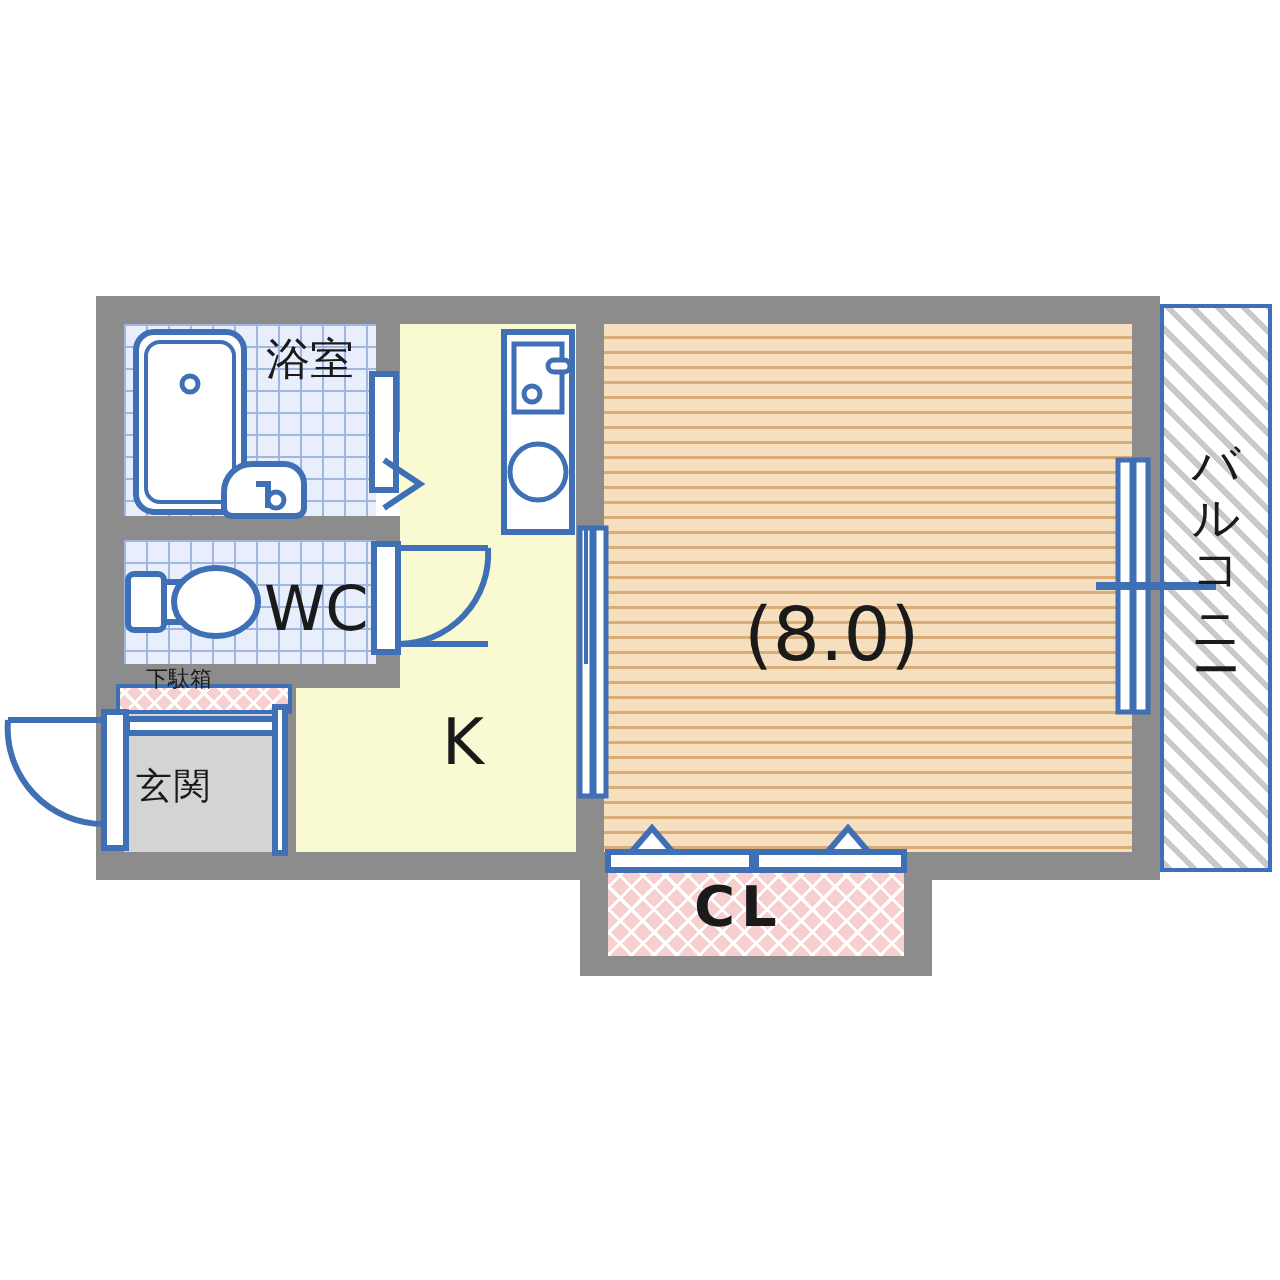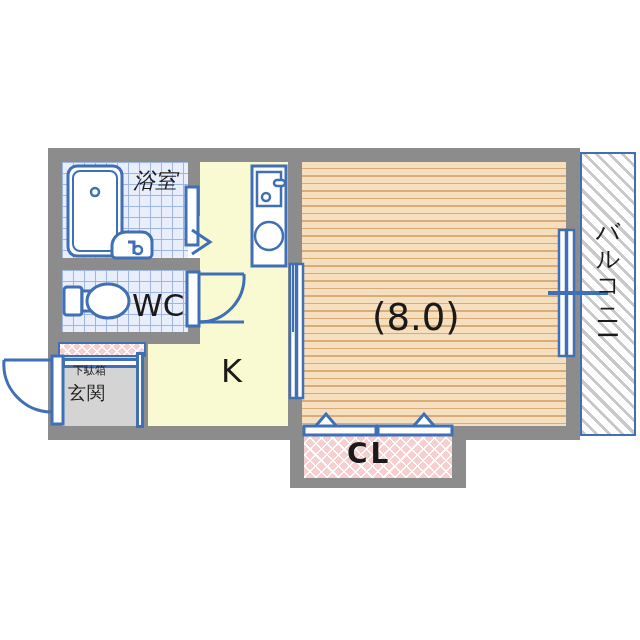--- a/index.html
+++ b/index.html
@@ -54,21 +54,21 @@
       background-color:#ffffff;
       background-image:repeating-linear-gradient(45deg,
          #c9c9c9 0px,#c9c9c9 3px,#ffffff 3px,#ffffff 9px);}
 
   
   .t-yoshitsu{font-size:37px;letter-spacing:4px;}
   .t-area{font-size:37px;}
   .t-k{font-size:32px;font-weight:400;}
   .t-cl{font-size:28px;letter-spacing:3px;font-weight:bold;}
   .t-wc{font-size:31px;letter-spacing:0px;}
-  .t-yokushitsu{font-size:22px;line-height:25px;font-style:italic;}
+  .t-yokushitsu{font-size:22px;line-height:25px;}
   .t-genkan{font-size:18px;letter-spacing:1px;}
   .t-getabako{font-size:11px;letter-spacing:0px;}
   .t-balcony{font-size:24px;writing-mode:vertical-rl;
              text-orientation:upright;letter-spacing:2px;}
 
   svg{display:block;overflow:visible;}
 </style>
 </head>
 <body>
 
@@ -208,16 +208,16 @@
   <div class="abs" style="left:136px; top:352px; width:8px; height:76px; background:#ffffff; border:3px solid #3f6fb5; box-sizing:border-box;"></div>
 
   <div class="lbl t-area" style="left:372px; top:296px;">(8.0)</div>
   <div class="lbl t-k" style="left:221px; top:352px;">K</div>
   <div class="lbl t-cl" style="left:347px; top:437px;">CL</div>
   <div class="lbl t-wc" style="left:132px; top:287px;">WC</div>
   <div class="lbl t-yokushitsu" style="left:133px; top:168px; width:26px;">
     <span>浴室</span>
   </div>
   <div class="lbl t-genkan" style="left:68px; top:381px;">玄関</div>
-  <div class="lbl t-getabako" style="left:73px; top:363px;">下駄箱</div>
+  <div class="lbl t-getabako" style="left:73px; top:332px;">下駄箱</div>
   <div class="lbl t-balcony" style="left:592px; top:205px;">バルコニー</div>
 
 </div>
 
 </body></html>

